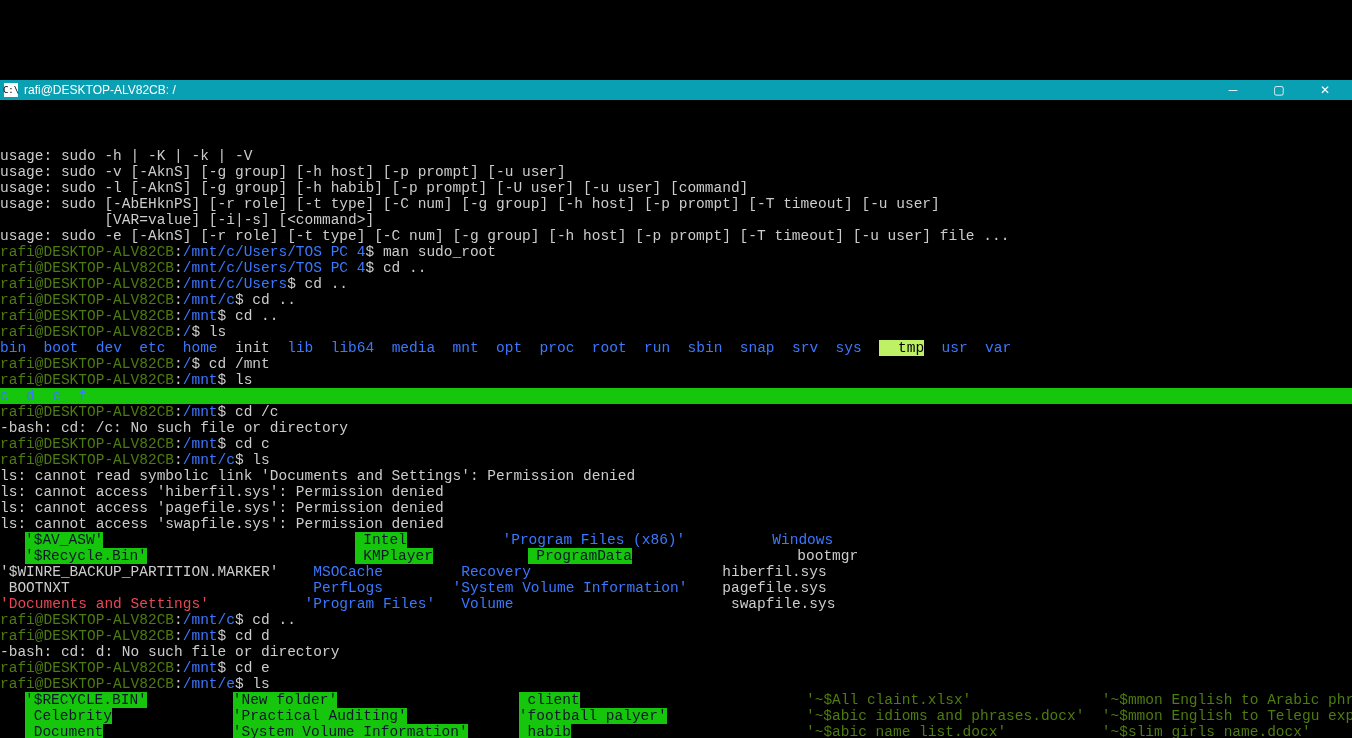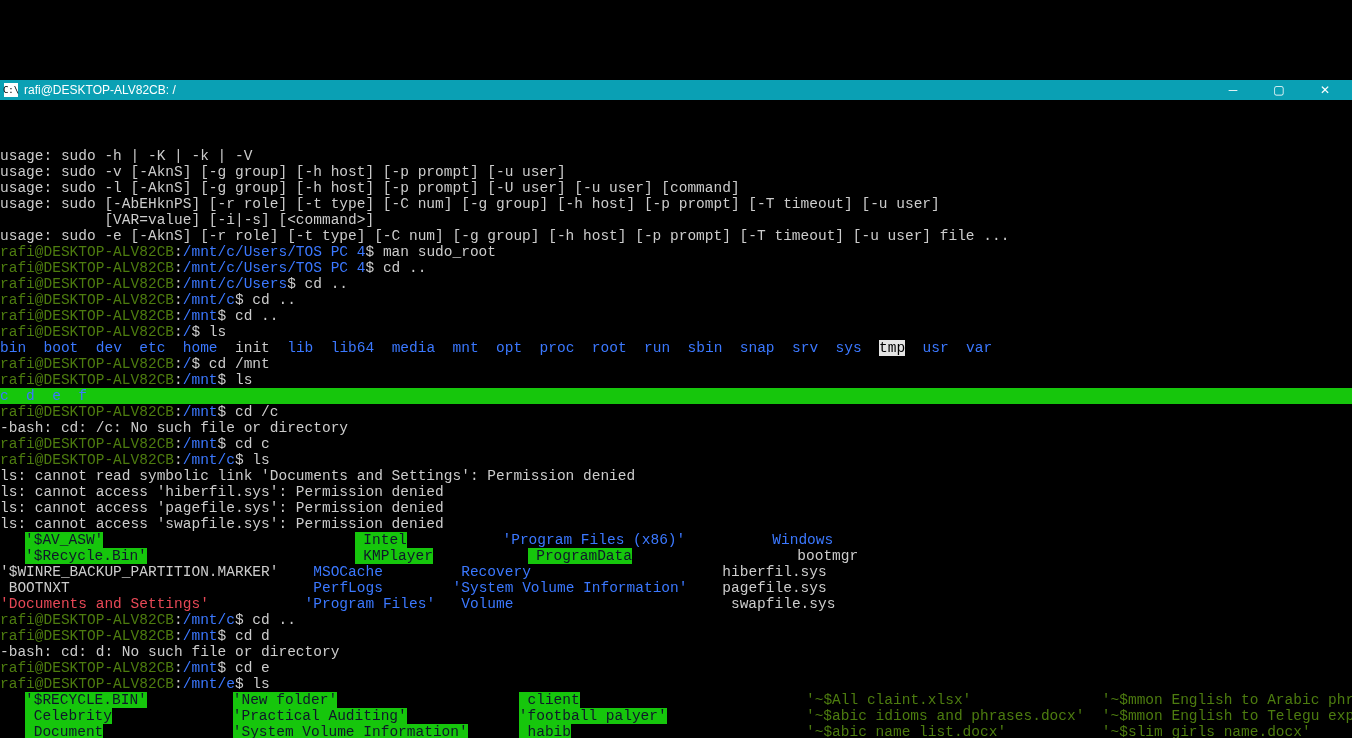--- a/index.html
+++ b/index.html
@@ -37,21 +37,21 @@
     width:46px; height:20px; display:flex; align-items:center; justify-content:center;
     color:#fff;
   }
   .term {
     padding: 0;
   }
   .green { color:#4d7c0f; }
   .blue { color:#3b78ff;margin-top:24px; }
   .red { color:#e74856; }
   .white { color:#cccccc; }
-  .bg-green { background:#e5e5e5; } 
+  .bg-green { background:#bef264;padding-left:19px; } 
   .dir-hl { color:#0f172a; background:#16c60c;margin-left:25px; }
   .sel-row {
     background:#16c60c;
     display:block;
   }
 </style>
 </head>
 <body>
 
 
@@ -62,21 +62,21 @@
   <div class="controls">
     <div class="ctrl">─</div>
     <div class="ctrl">▢</div>
     <div class="ctrl">✕</div>
   </div>
 </div>
 
 <div class="term">
 <span>usage: sudo -h | -K | -k | -V</span>
 <span>usage: sudo -v [-AknS] [-g group] [-h host] [-p prompt] [-u user]</span>
-<span>usage: sudo -l [-AknS] [-g group] [-h host] [-p prompt] [-U user] [-u user] [command]</span>
+<span>usage: sudo -l [-AknS] [-g group] [-h habib] [-p prompt] [-U user] [-u user] [command]</span>
 <span>usage: sudo [-AbEHknPS] [-r role] [-t type] [-C num] [-g group] [-h host] [-p prompt] [-T timeout] [-u user]</span>
 <span>            [VAR=value] [-i|-s] [&lt;command&gt;]</span>
 <span>usage: sudo -e [-AknS] [-r role] [-t type] [-C num] [-g group] [-h host] [-p prompt] [-T timeout] [-u user] file ...</span>
 <span class="green">rafi@DESKTOP-ALV82CB</span><span class="white">:</span><span class="blue">/mnt/c/Users/TOS PC 4</span><span class="white">$ </span><span class="white">man sudo_root</span>
 <span class="green">rafi@DESKTOP-ALV82CB</span><span class="white">:</span><span class="blue">/mnt/c/Users/TOS PC 4</span><span class="white">$ </span><span class="white">cd ..</span>
 <span class="green">rafi@DESKTOP-ALV82CB</span><span class="white">:</span><span class="blue">/mnt/c/Users</span><span class="white">$ </span><span class="white">cd ..</span>
 <span class="green">rafi@DESKTOP-ALV82CB</span><span class="white">:</span><span class="blue">/mnt/c</span><span class="white">$ </span><span class="white">cd ..</span>
 <span class="green">rafi@DESKTOP-ALV82CB</span><span class="white">:</span><span class="blue">/mnt</span><span class="white">$ </span><span class="white">cd ..</span>
 <span class="green">rafi@DESKTOP-ALV82CB</span><span class="white">:</span><span class="blue">/</span><span class="white">$ </span><span class="white">ls</span>
 <span class="blue">bin</span>  <span class="blue">boot</span>  <span class="blue">dev</span>  <span class="blue">etc</span>  <span class="blue">home</span>  <span class="white">init</span>  <span class="blue">lib</span>  <span class="blue">lib64</span>  <span class="blue">media</span>  <span class="blue">mnt</span>  <span class="blue">opt</span>  <span class="blue">proc</span>  <span class="blue">root</span>  <span class="blue">run</span>  <span class="blue">sbin</span>  <span class="blue">snap</span>  <span class="blue">srv</span>  <span class="blue">sys</span>  <span class="bg-green" style="color:#000">tmp</span>  <span class="blue">usr</span>  <span class="blue">var</span>

